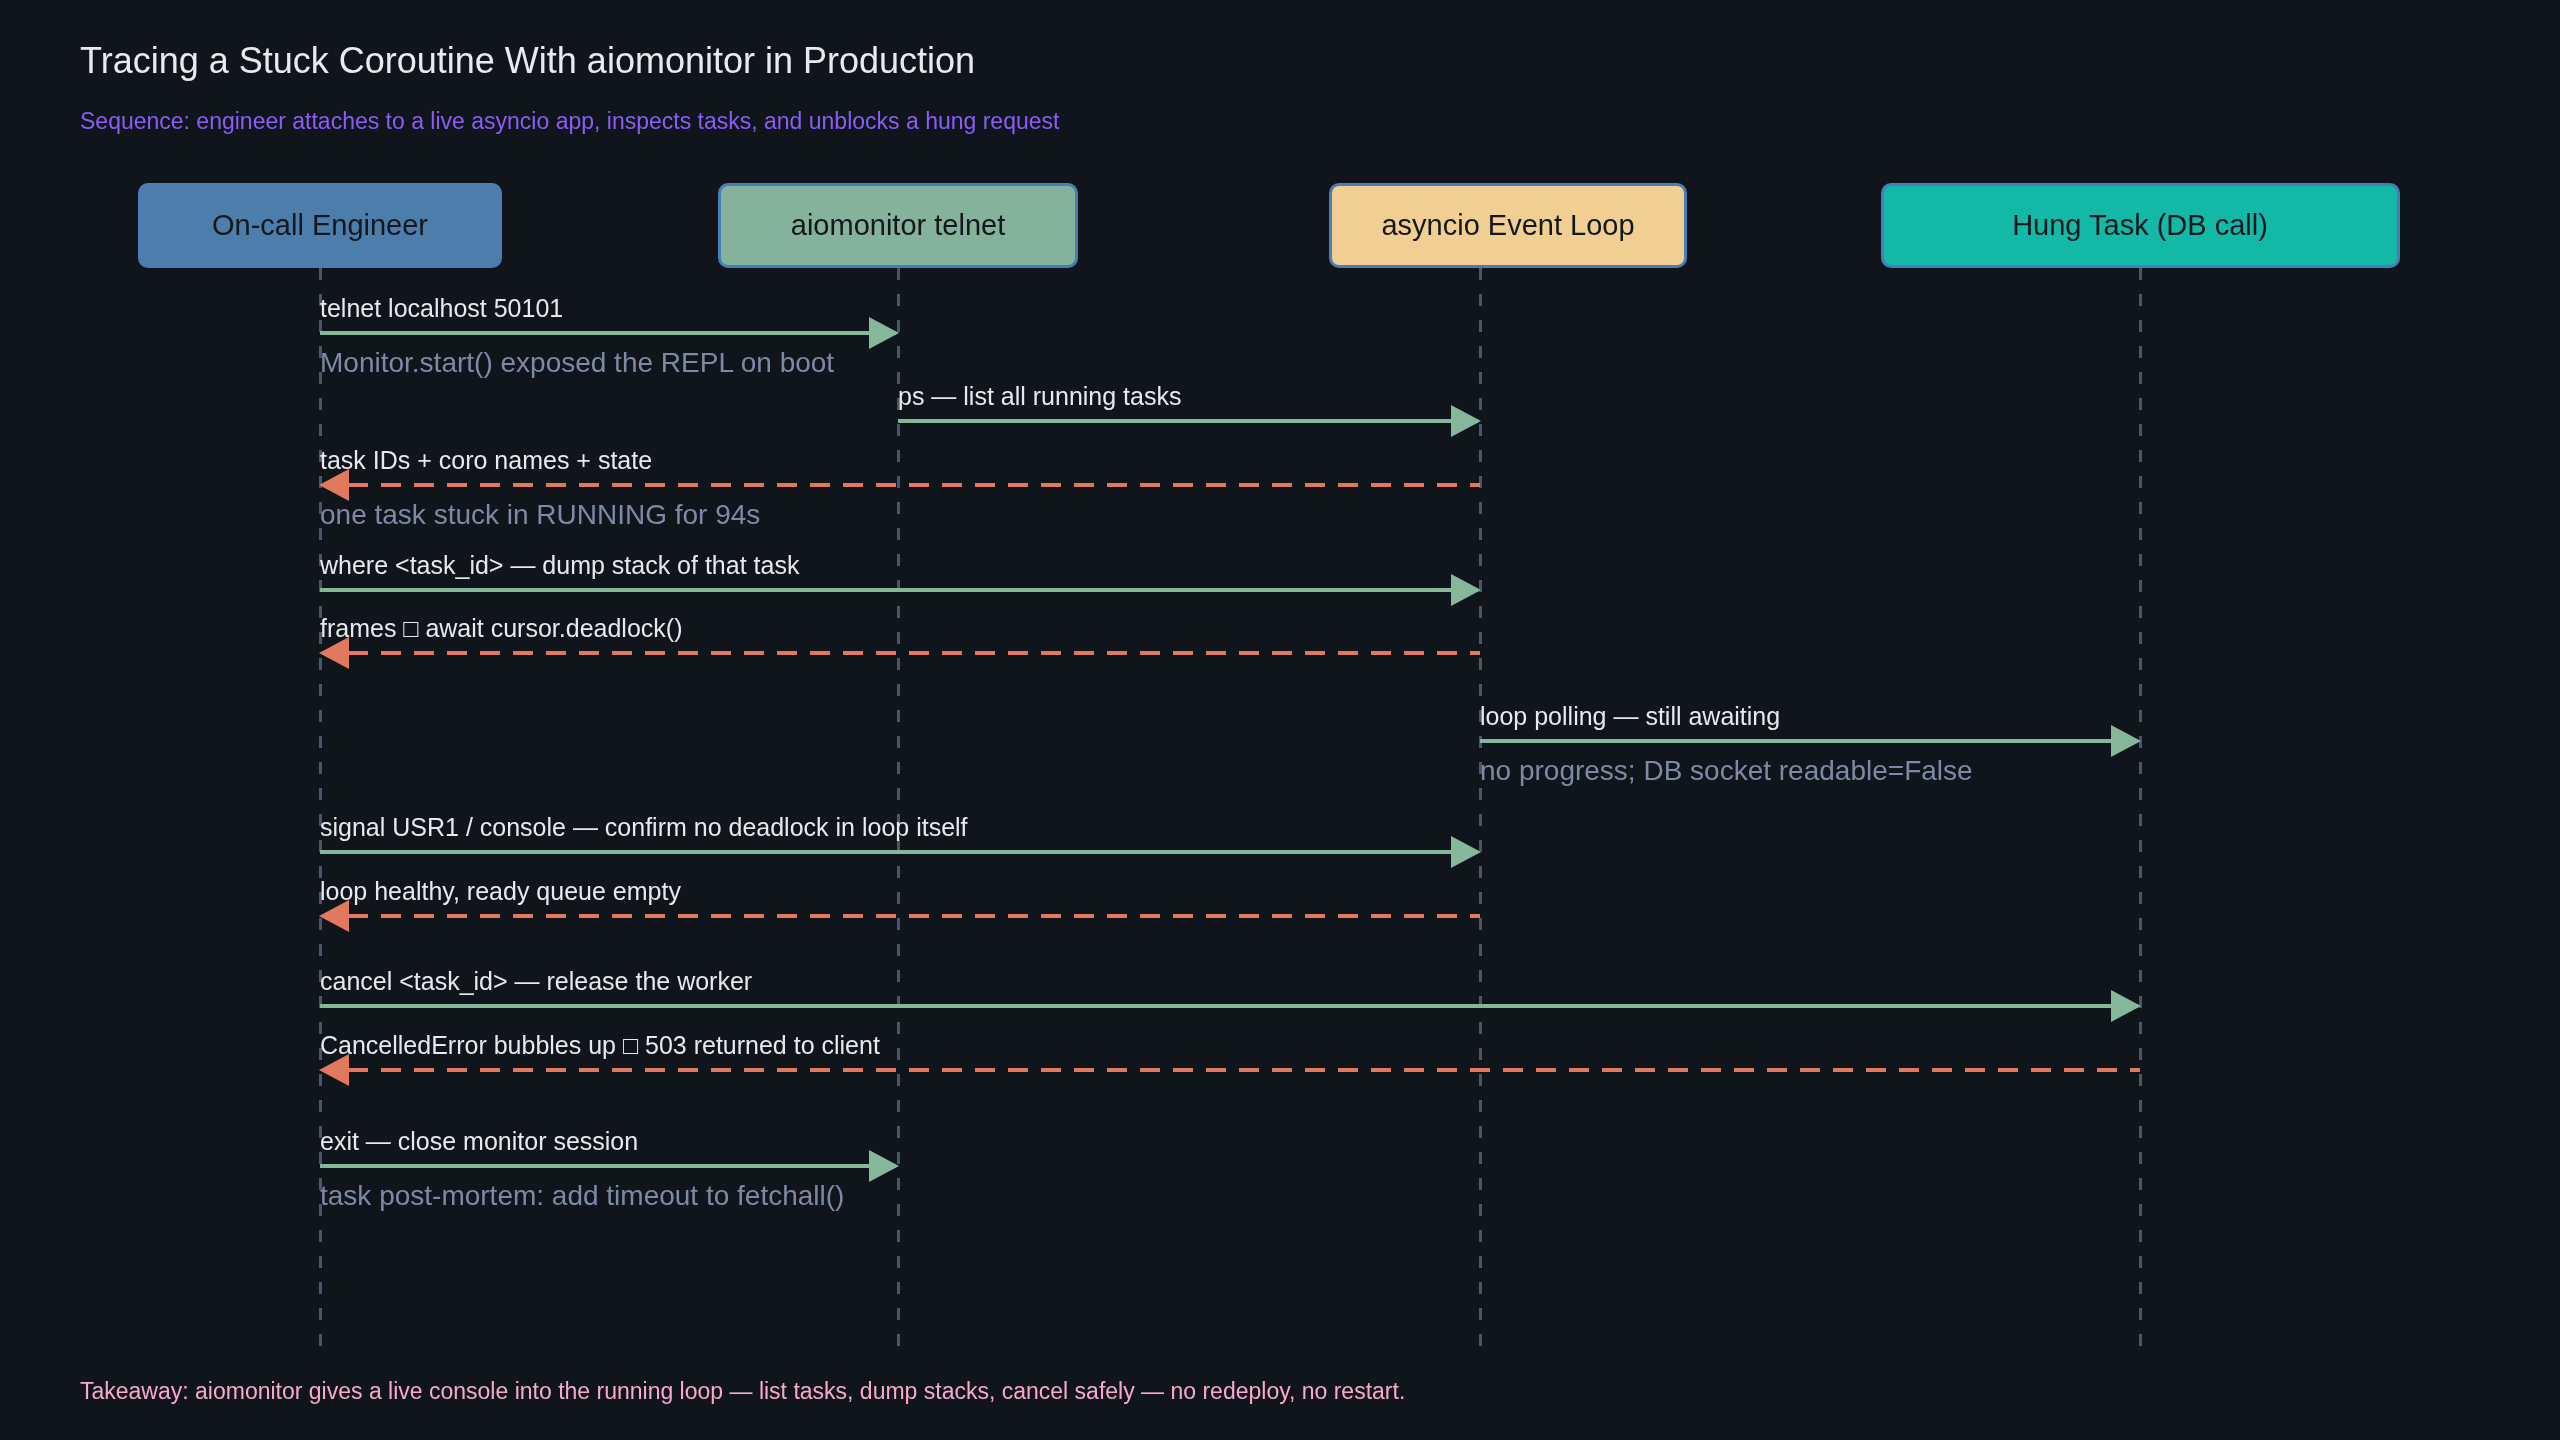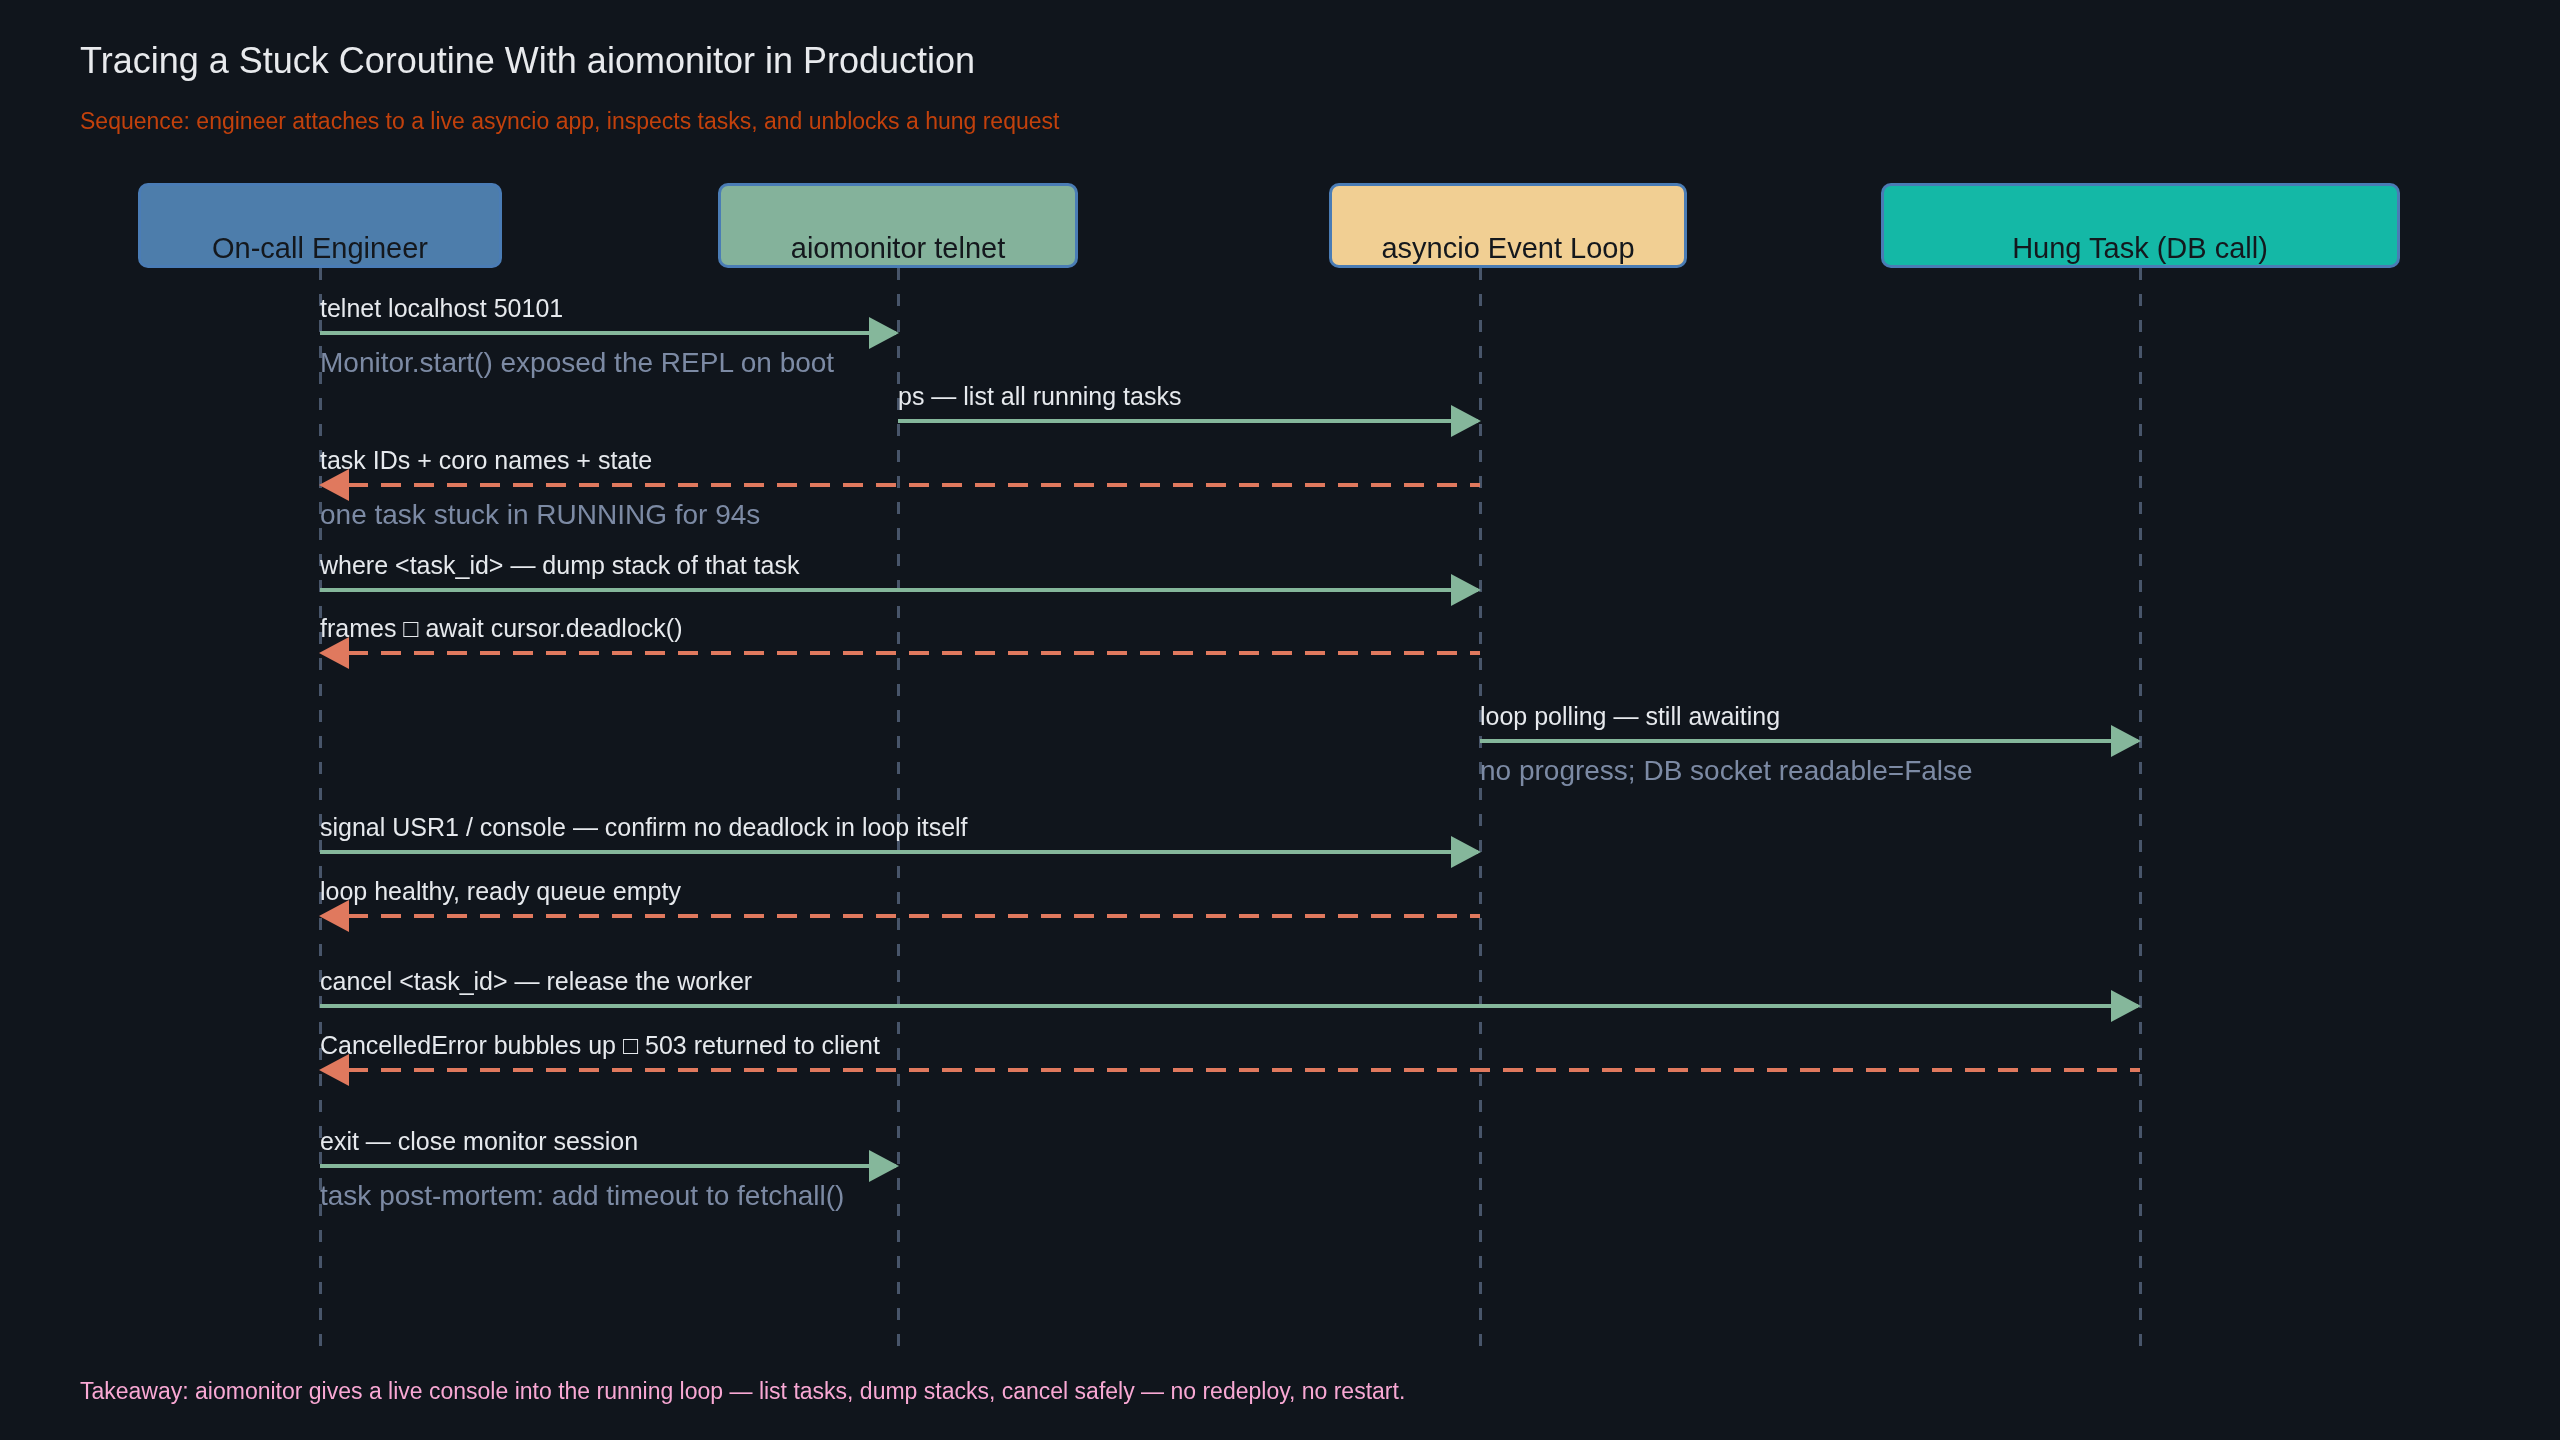--- a/index.html
+++ b/index.html
@@ -7,30 +7,30 @@
     width:2560px;height:1440px;position:relative;overflow:hidden;
     background:#10151c;
     font-family:"Liberation Sans","DejaVu Sans",sans-serif;
   }
   .page-title{
     position:absolute;left:80px;top:40px;
     font-size:36px;font-weight:500;color:#e8eaed;white-space:nowrap;
   }
   .page-subtitle{
     position:absolute;left:80px;top:108px;
-    font-size:23px;color:#c2410c;white-space:nowrap;
+    font-size:23px;color:#8b5cf6;white-space:nowrap;
   }
   .takeaway{
     position:absolute;left:80px;top:1378px;
     font-size:23px;color:#f9a8d4;white-space:nowrap;
   }
   .actor{
     position:absolute;top:183px;height:85px;box-sizing:border-box;
     border:3px solid #4a7cb5;border-radius:10px;
-    display:flex;align-items:flex-end;justify-content:center;
+    display:flex;align-items:center;justify-content:center;
     font-size:29px;color:#14181d;z-index:3;white-space:nowrap;
   }
   .lifeline{
     position:absolute;width:3px;z-index:1;
     background:repeating-linear-gradient(180deg,#48556a 0 12px,transparent 12px 26px);
   }
   .msg{position:absolute;height:4px;z-index:2;}
   .mline{position:absolute;top:0;height:4px;}
   .head{
     position:absolute;top:-14px;width:0;height:0;

